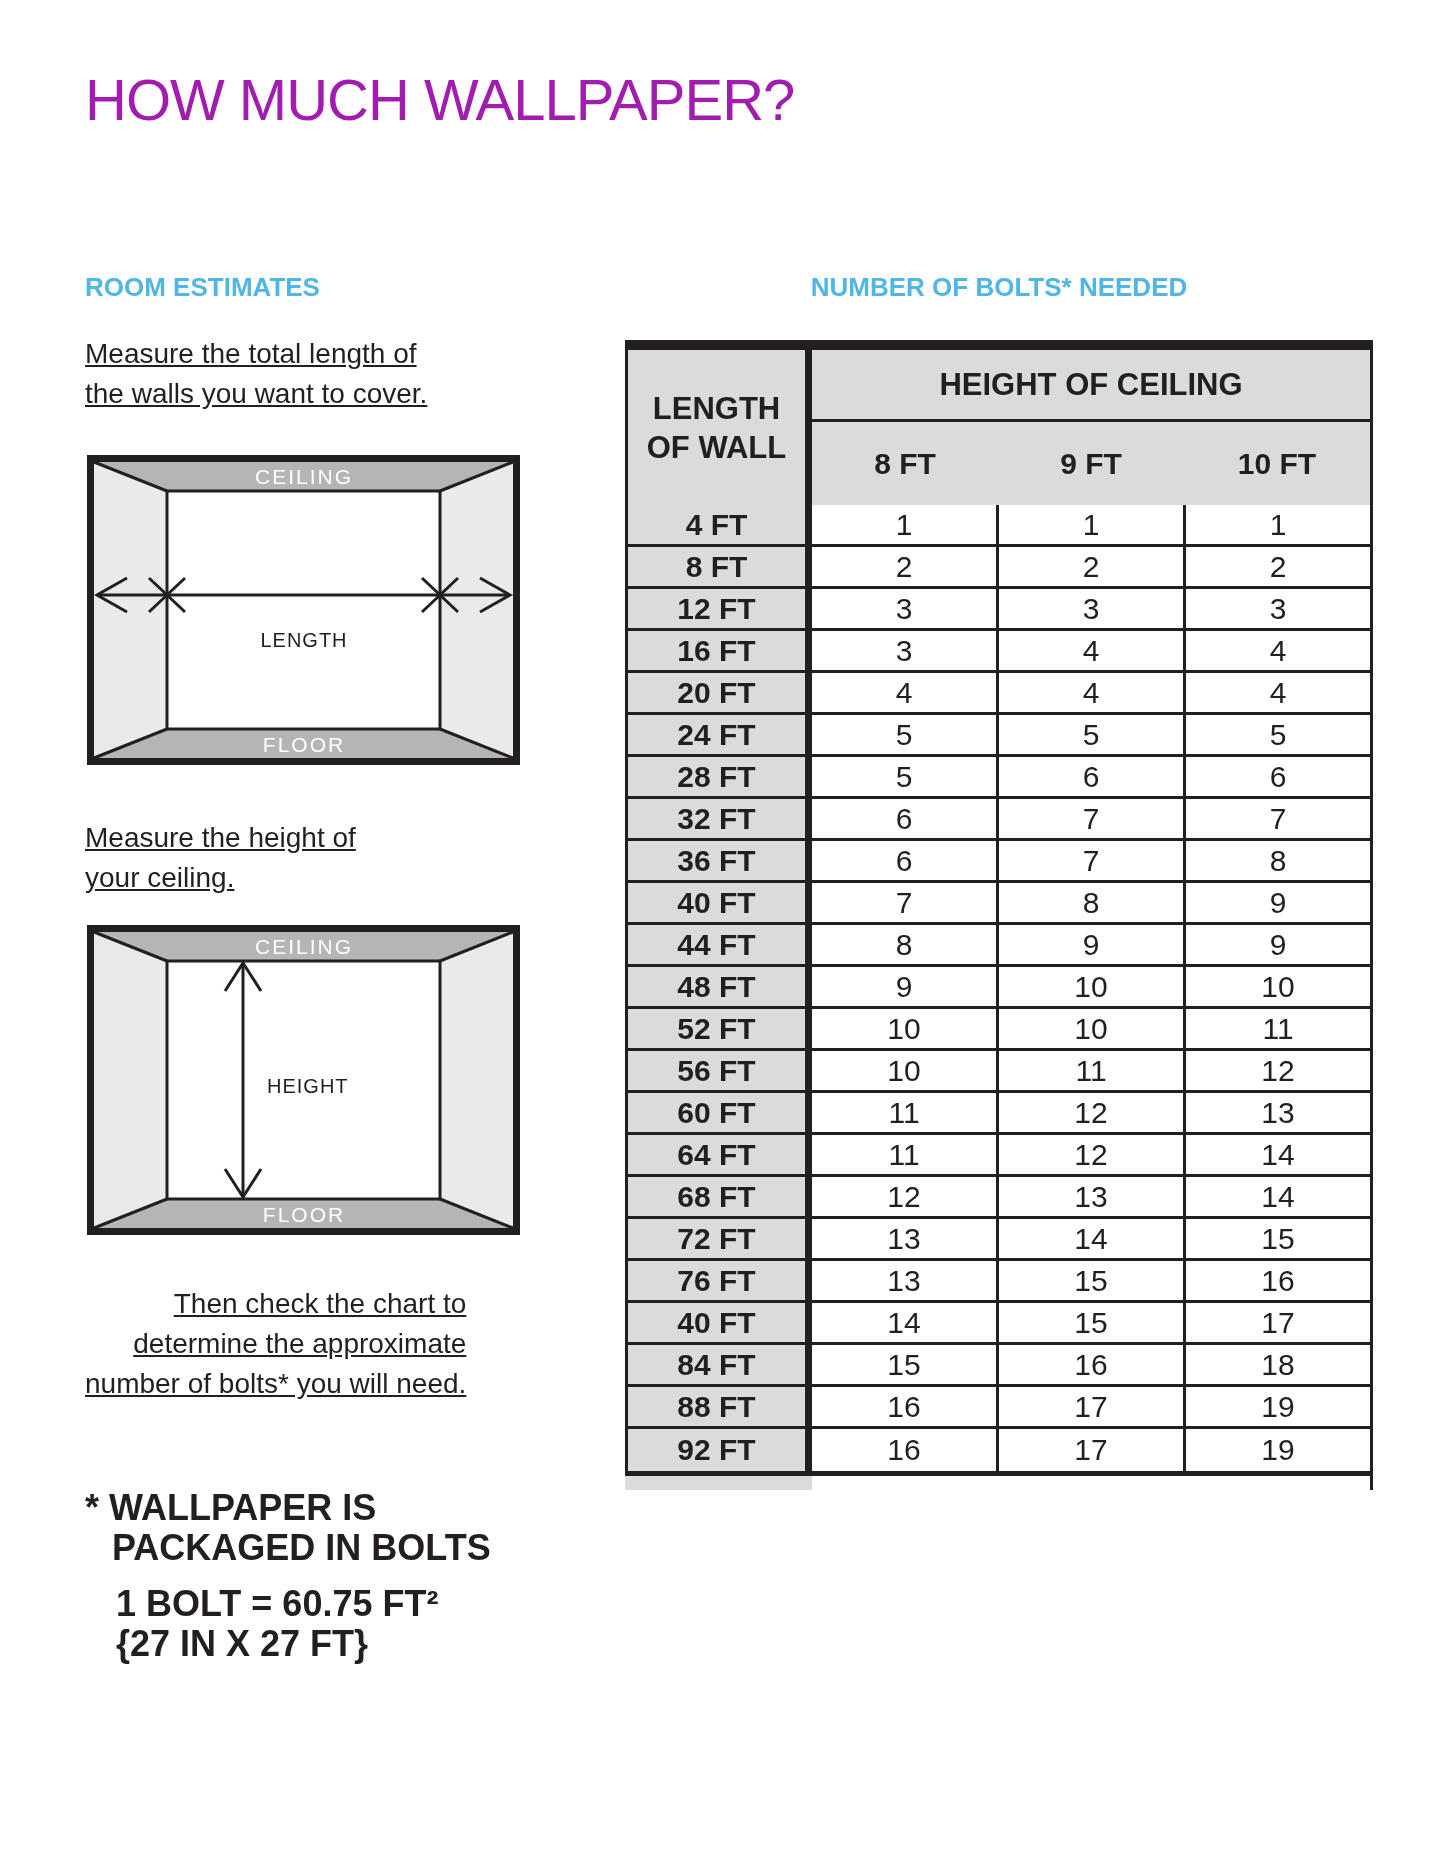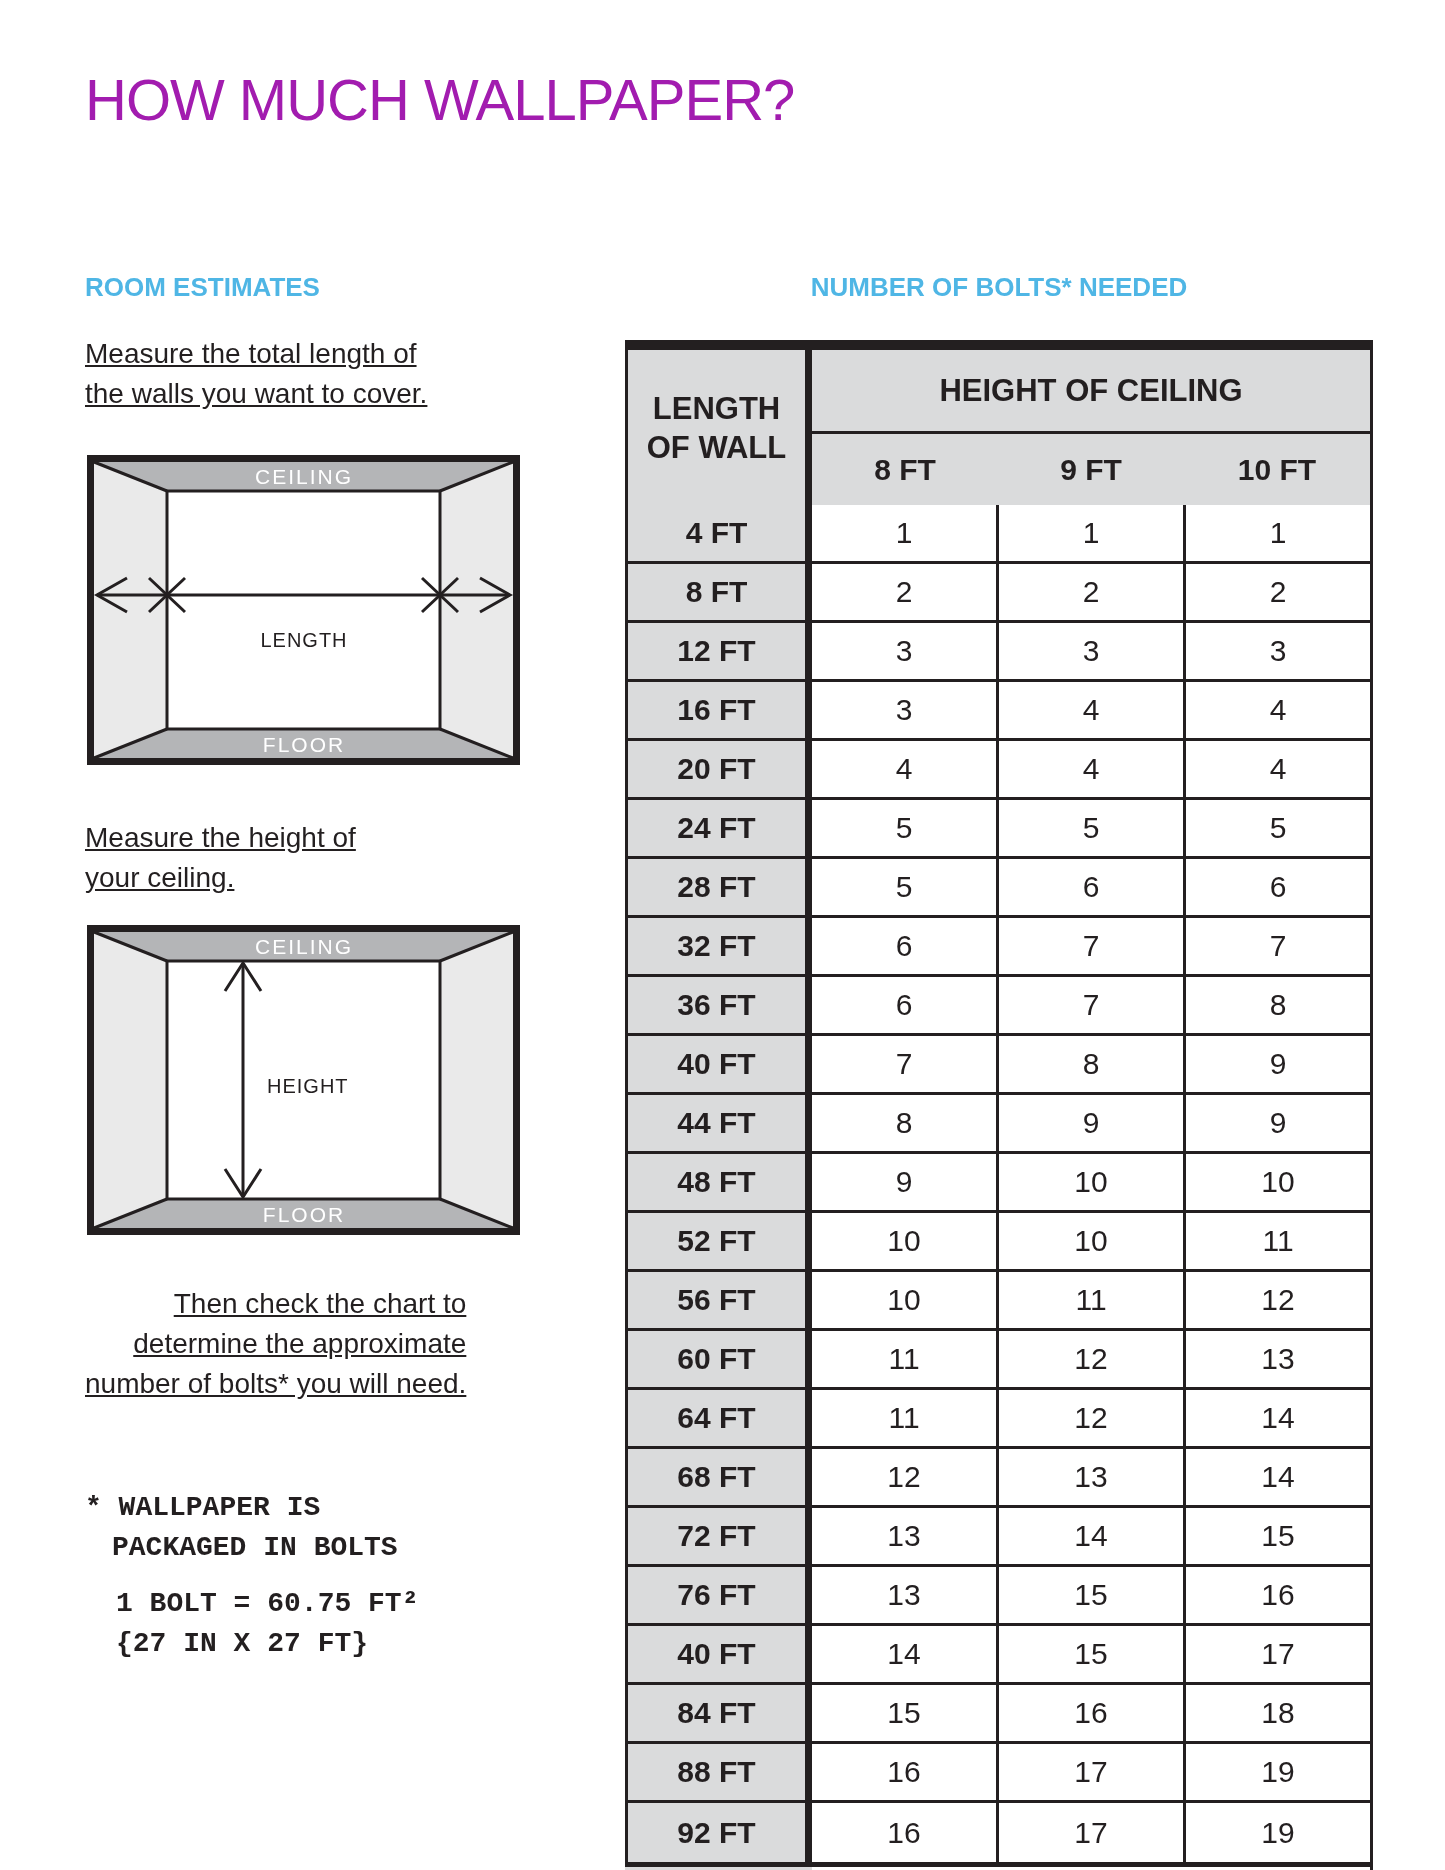--- a/index.html
+++ b/index.html
@@ -24,21 +24,21 @@
   }
   #sec-left { left: 85px; top: 272px; }
   #sec-right { left: 625px; top: 272px; width: 748px; text-align: center; }
 
   .para { font-size: 28px; line-height: 40px; text-decoration: underline; }
   .para span { display: block; }
   #para1 { left: 85px; top: 334px; }
   #para2 { left: 85px; top: 818px; }
   #para3 { left: 85px; top: 1284px; text-align: right; }
 
-  .fn { font-size: 28px; line-height: 40px; font-weight: bold; font-family: Liberation Mono, monospace; }
+  .fn { font-size: 36px; line-height: 40px; font-weight: bold; }
   .fn span { display: block; }
   #footnote { left: 85px; top: 1488px; }
   #footnote .indent { padding-left: 27px; }
   #boltinfo { left: 85px; top: 1584px; margin-left: 31px; }
 
   .diagram { width: 433px; height: 310px; }
   #diagram1 { left: 87px; top: 455px; }
   #diagram2 { left: 87px; top: 925px; }
   svg text { font-family: "Liberation Sans", sans-serif; }
   .room-label-light { fill: #ffffff; font-size: 21px; letter-spacing: 2px; }
@@ -54,28 +54,28 @@
     background: #ffffff;
   }
   .t-header { display: flex; height: 155px; background: #dadbdc; }
   .t-corner {
     width: 184px; border-right: 7px solid #231f20;
     display: flex; flex-direction: column; justify-content: center; align-items: center;
     font-size: 31px; font-weight: bold; line-height: 39px;
   }
   .t-hd-right { flex: 1; display: flex; flex-direction: column; }
   .t-group {
-    height: 84px; border-bottom: 3px solid #231f20;
+    height: 72px; border-bottom: 3px solid #231f20;
     display: flex; align-items: center; justify-content: center;
     font-size: 31px; font-weight: bold;
   }
   .t-sub { flex: 1; display: flex; align-items: center; }
   .t-sub-cell { flex: 1; text-align: center; font-size: 30px; font-weight: bold; }
 
-  .t-row { display: flex; height: 59px; border-bottom: 3px solid #231f20; }
+  .t-row { display: flex; height: 42px; border-bottom: 3px solid #231f20; }
   .t-row:last-child { border-bottom: none; }
   .t-label {
     width: 184px; background: #dadbdc; border-right: 7px solid #231f20;
     display: flex; align-items: center; justify-content: center;
     font-size: 30px; font-weight: bold;
   }
   .t-cells { flex: 1; display: flex; background: #ffffff; }
   .t-cell {
     flex: 1; display: flex; align-items: center; justify-content: center;
     font-size: 30px;

